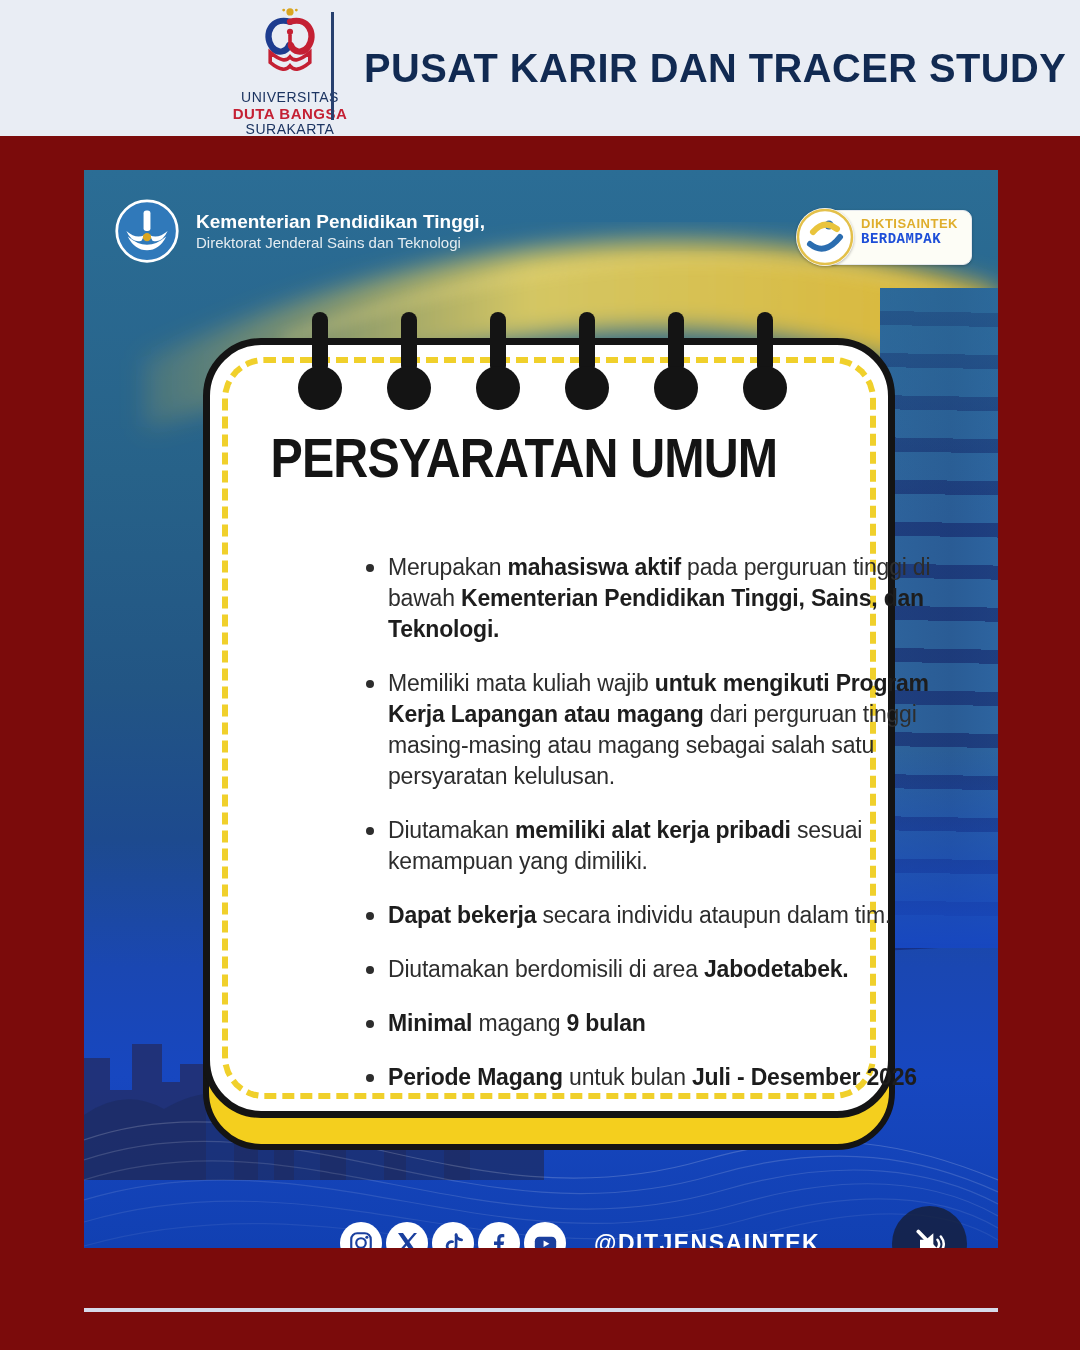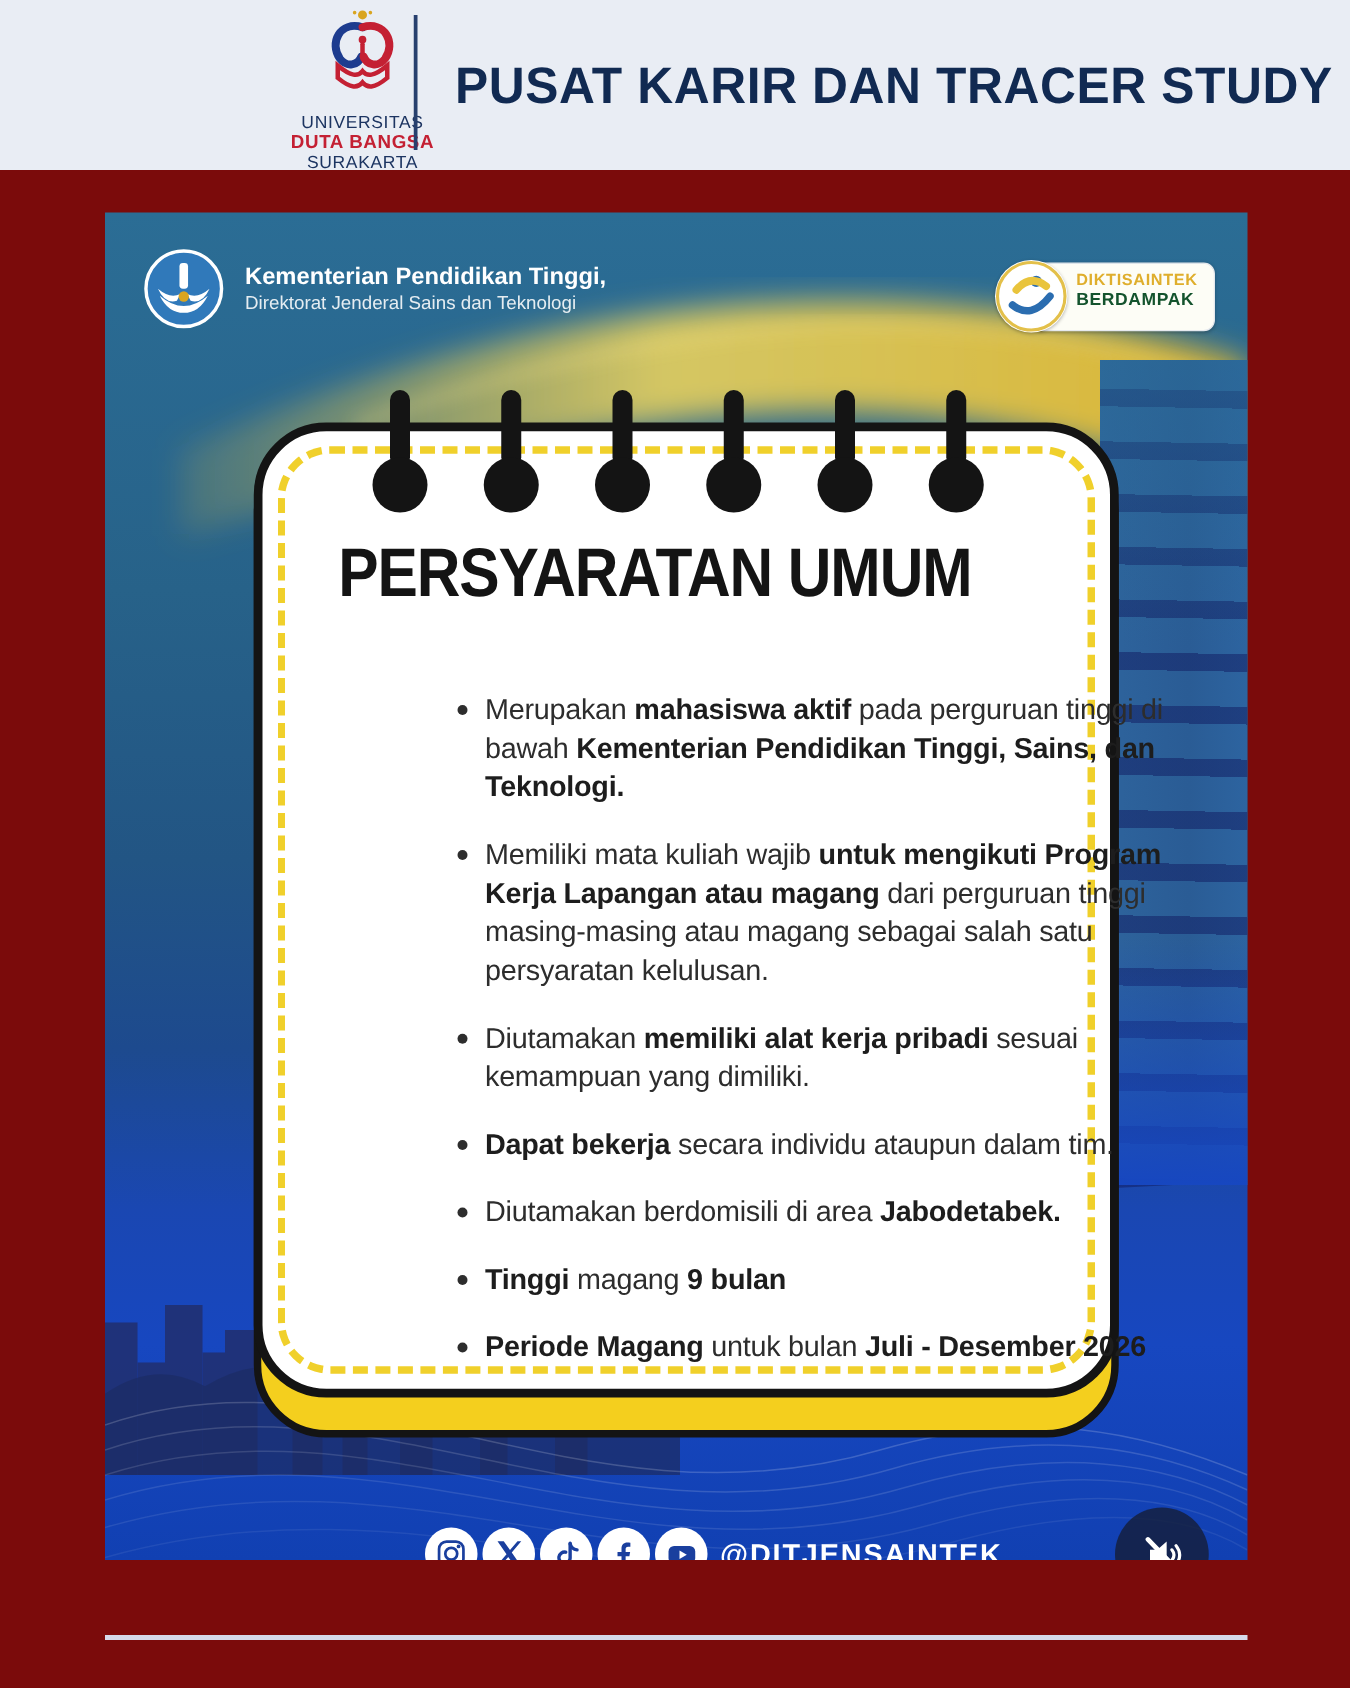--- a/index.html
+++ b/index.html
@@ -34,21 +34,21 @@
   
   .ministry { position:absolute; left:30px; top:28px; display:flex; align-items:center; gap:16px; }
   .ministry-text { color:#ffffff; }
   .ministry-text .m1 { font-size:19px; font-weight:bold; line-height:23px; }
   .ministry-text .m3 { font-size:15px; line-height:20px; opacity:.88; font-weight:400; }
 
   
   .badge { position:absolute; left:712px; top:38px; display:flex; align-items:center; }
   .badge-box { background:#fdfdf6; border:1px solid #e5e9ee; border-radius:9px; padding:5px 13px 17px 34px; margin-left:-28px; box-shadow:0 1px 3px rgba(0,0,0,.25); }
   .badge-box .b1 { color:#dfae2c; font-size:13px; font-weight:800; letter-spacing:.5px; line-height:15px; }
-  .badge-box .b2 { color:#14532d; font-size:14px; font-weight:800; letter-spacing:.5px; line-height:16px; }
+  .badge-box .b2 { color:#1d4ed8; font-size:14px; font-weight:800; letter-spacing:.5px; line-height:16px;font-family:Liberation Mono, monospace; }
   .badge-circle { position:relative; z-index:2; width:58px; height:58px; border-radius:50%; background:#ffffff; box-shadow:0 1px 3px rgba(0,0,0,.3); }
 
   
   .np-under { position:absolute; left:119px; top:182px; width:692px; height:798px; background:#f4cf1e; border:6px solid #141414; border-radius:58px; }
   .np-card { position:absolute; left:119px; top:168px; width:692px; height:780px; background:#ffffff; border:7px solid #141414; border-radius:58px; }
   .np-dash { position:absolute; inset:12px; border:6px dashed #f0d02b; border-radius:42px; }
   .pin { position:absolute; top:142px; width:16px; z-index:5; }
   .pin .bar { width:16px; height:62px; background:#141414; border-radius:8px; margin:0 auto; }
   .pin .ball { width:44px; height:44px; background:#141414; border-radius:50%; margin:-8px 0 0 -14px; }
 
@@ -56,21 +56,21 @@
   .np-title span { display:inline-block; font-size:55px; font-weight:800; color:#141414; letter-spacing:-1px; transform:scaleX(.88); white-space:nowrap; }
 
   .req-list { position:absolute; left:280px; top:382px; width:580px; list-style:none; z-index:4; }
   .req-list li { position:relative; padding-left:24px; font-size:23px; line-height:31px; color:#2d2d2d; margin-bottom:23px; letter-spacing:-.2px; }
   .req-list li::before { content:""; position:absolute; left:2px; top:12px; width:8px; height:8px; border-radius:50%; background:#2d2d2d; }
   .req-list b { color:#1d1d1d; }
 
   
   .social-row { position:absolute; left:256px; top:1052px; display:flex; align-items:center; gap:4px; z-index:4; }
   .s-icon { width:42px; height:42px; border-radius:50%; background:#ffffff; display:flex; align-items:center; justify-content:center; }
-  .handle { margin-left:6px; color:#ffffff; font-size:23px; font-weight:800; letter-spacing:1.5px; }
+  .handle { margin-left:24px; color:#ffffff; font-size:23px; font-weight:800; letter-spacing:1.5px; }
 
   
   .mute-btn { position:absolute; left:808px; top:1036px; width:75px; height:75px; border-radius:50%; background:rgba(21,31,58,.82); display:flex; align-items:center; justify-content:center; z-index:6; }
 </style>
 </head>
 <body>
 
 <div class="topbar">
   <div class="uni-logo-block">
     <svg width="72" height="86" viewBox="0 0 80 92">
@@ -208,21 +208,21 @@
   <div class="np-title">
     <span>PERSYARATAN UMUM</span>
   </div>
 
   <ul class="req-list">
       <li><span>Merupakan </span><b>mahasiswa aktif</b><span> pada perguruan tinggi di bawah </span><b>Kementerian Pendidikan Tinggi, Sains, dan Teknologi.</b></li>
       <li><span>Memiliki mata kuliah wajib </span><b>untuk mengikuti Program Kerja Lapangan atau magang</b><span> dari perguruan tinggi masing-masing atau magang sebagai salah satu persyaratan kelulusan.</span></li>
       <li><span>Diutamakan </span><b>memiliki alat kerja pribadi</b><span> sesuai kemampuan yang dimiliki.</span></li>
       <li><b>Dapat bekerja</b><span> secara individu ataupun dalam tim.</span></li>
       <li><span>Diutamakan berdomisili di area </span><b>Jabodetabek.</b></li>
-      <li><b>Tinggi</b><span> magang </span><b>9 bulan</b></li>
+      <li><b>Minimal</b><span> magang </span><b>9 bulan</b></li>
       <li><b>Periode Magang</b><span> untuk bulan </span><b>Juli - Desember 2026</b></li>
     </ul>
 
   <div class="social-row">
     <span class="s-icon">
       <svg width="26" height="26" viewBox="0 0 24 24" fill="none" stroke="#1a3f9e" stroke-width="2">
         <rect x="3" y="3" width="18" height="18" rx="5.5"></rect>
           <circle cx="12" cy="12" r="4.4"></circle>
         <circle cx="17.4" cy="6.6" r="1.4" fill="#1a3f9e" stroke="none"></circle>
       </svg>

